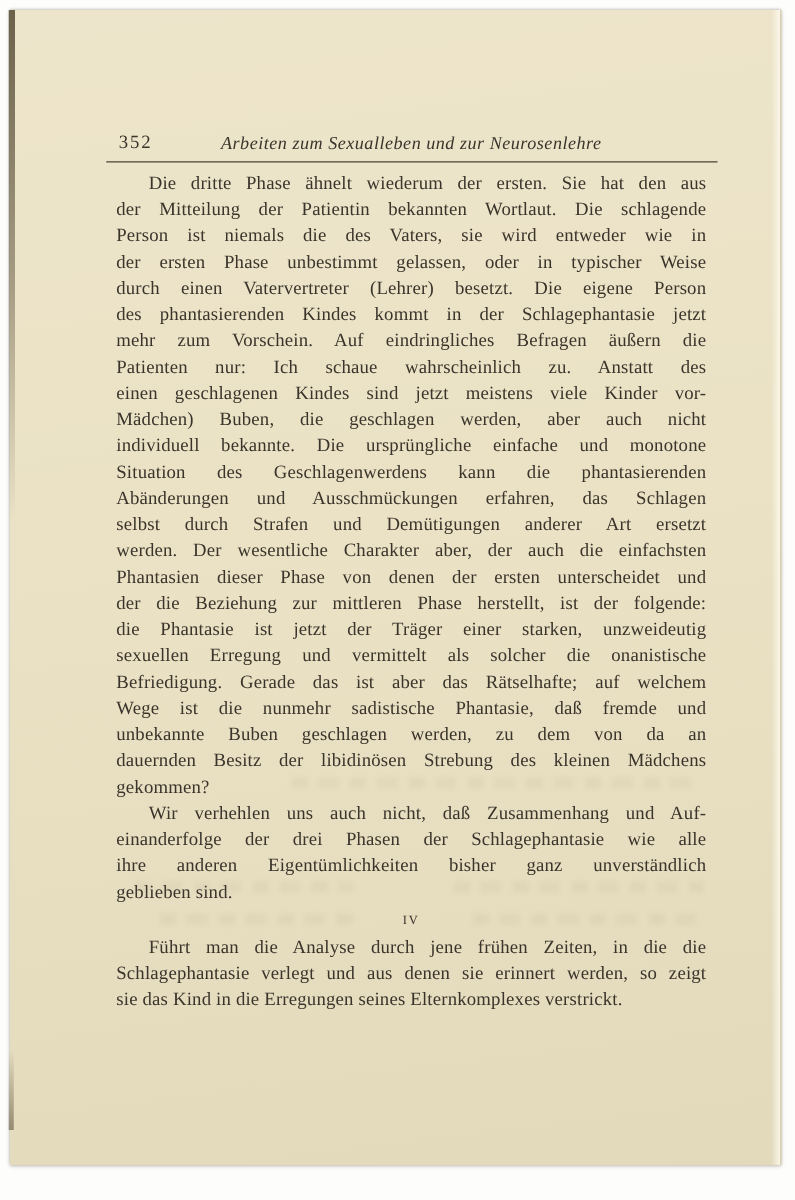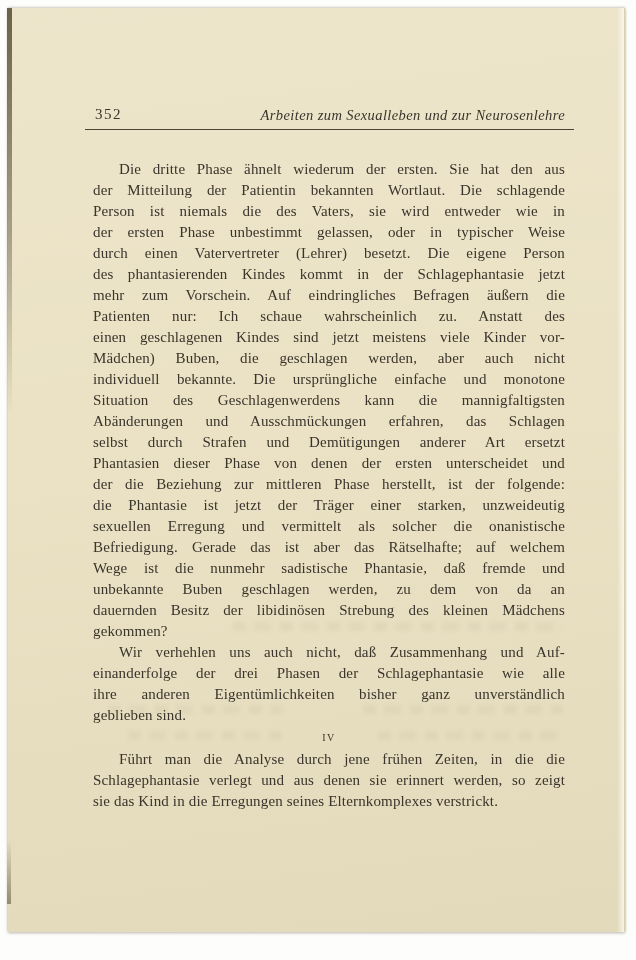--- a/index.html
+++ b/index.html
@@ -46,31 +46,31 @@
     width: 472px;
     color: var(--ink, #3a342b);
   }
 
   .header { position: relative; height: 21px; font-size: 15px; margin-top: 27px; }
   .pagenum {
     position: absolute; left: 2px; top: 1px;
     letter-spacing: 1.5px; font-size: 15px;
   }
   .running-title {
-    display: block; text-align: right;
+    display: block; text-align: center;
     font-style: italic; letter-spacing: 0.4px;
     font-size: 14.5px; line-height: 21px;
     white-space: nowrap;
   }
   .rule {
     margin: 3px -9px 0 -8px;
     border-bottom: 1.6px solid var(--rule, #4b4336);
   }
 
-  .body-text { margin-top: 29px; }
+  .body-text { margin-top: 7px; }
   .para { margin: 0; }
   .line {
     font-size: 15px; line-height: 21px;
     letter-spacing: 0.15px;
     text-align: justify;
     -moz-text-align-last: justify;
     text-align-last: justify;
     hyphens: none;
   }
   .line.last { -moz-text-align-last: left; text-align-last: left; }
@@ -121,23 +121,24 @@
           <div class="line">der Mitteilung der Patientin bekannten Wortlaut. Die schlagende</div>
           <div class="line">Person ist niemals die des Vaters, sie wird entweder wie in</div>
           <div class="line">der ersten Phase unbestimmt gelassen, oder in typischer Weise</div>
           <div class="line">durch einen Vatervertreter (Lehrer) besetzt. Die eigene Person</div>
           <div class="line">des phantasierenden Kindes kommt in der Schlagephantasie jetzt</div>
           <div class="line">mehr zum Vorschein. Auf eindringliches Befragen äußern die</div>
           <div class="line">Patienten nur: Ich schaue wahrscheinlich zu. Anstatt des</div>
           <div class="line">einen geschlagenen Kindes sind jetzt meistens viele Kinder vor-</div>
           <div class="line">Mädchen) Buben, die geschlagen werden, aber auch nicht</div>
           <div class="line">individuell bekannte. Die ursprüngliche einfache und monotone</div>
-          <div class="line">Situation des Geschlagenwerdens kann die mannigfaltigsten</div>
+          <div class="line">Situation des Geschlagenwerdens kann die phantasierenden</div>
           <div class="line">Abänderungen und Ausschmückungen erfahren, das Schlagen</div>
           <div class="line">selbst durch Strafen und Demütigungen anderer Art ersetzt</div>
+          <div class="line">werden. Der wesentliche Charakter aber, der auch die einfachsten</div>
           <div class="line">Phantasien dieser Phase von denen der ersten unterscheidet und</div>
           <div class="line">der die Beziehung zur mittleren Phase herstellt, ist der folgende:</div>
           <div class="line">die Phantasie ist jetzt der Träger einer starken, unzweideutig</div>
           <div class="line">sexuellen Erregung und vermittelt als solcher die onanistische</div>
           <div class="line">Befriedigung. Gerade das ist aber das Rätselhafte; auf welchem</div>
           <div class="line">Wege ist die nunmehr sadistische Phantasie, daß fremde und</div>
           <div class="line">unbekannte Buben geschlagen werden, zu dem von da an</div>
           <div class="line">dauernden Besitz der libidinösen Strebung des kleinen Mädchens</div>
           <div class="line last">gekommen?</div>
         </div>

